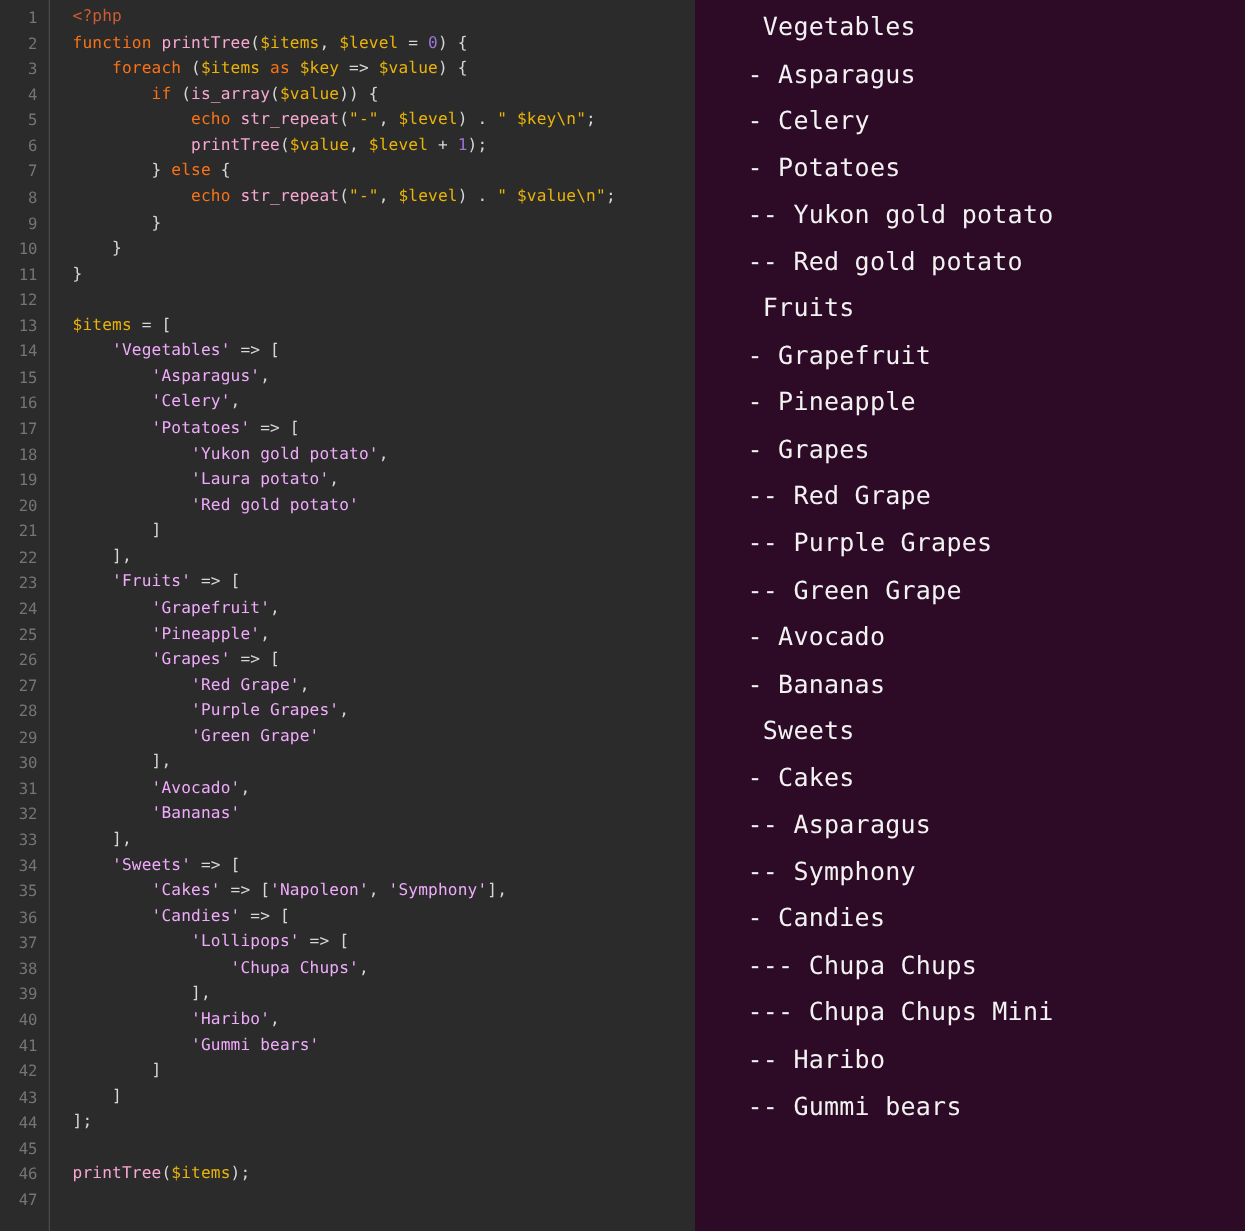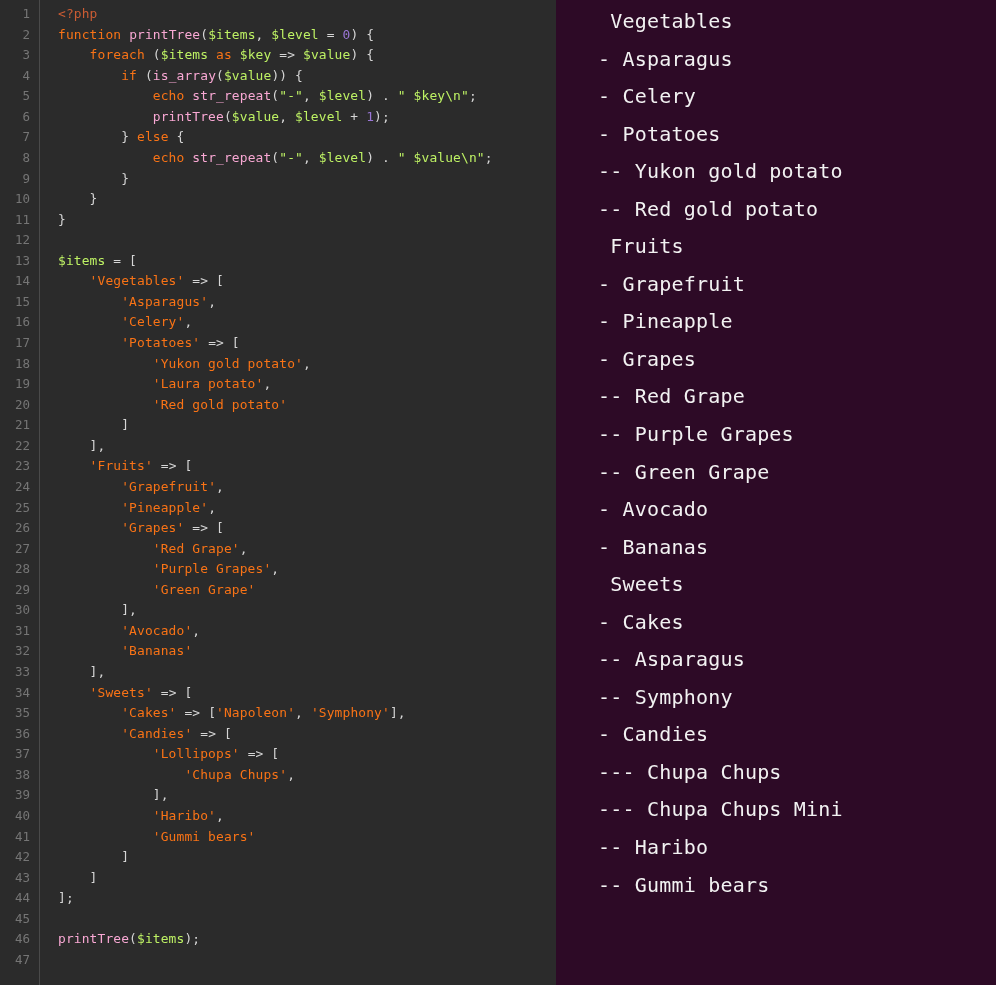--- a/index.html
+++ b/index.html
@@ -59,23 +59,23 @@
     line-height: 20.57px;
     font-family: "DejaVu Sans Mono", monospace;
     font-size: 12.9px;
     color: #d6d6d6;
     white-space: pre;
     letter-spacing: 0.14px;
   }
   .t-tag  { color: #cc5c33; }
   .t-kw   { color: #f97316; }
   .t-fn   { color: #f9a8d4; }
-  .t-str  { color: #f97316; }
+  .t-str  { color: #f0abfc; }
   .t-num  { color: #9a76d6; }
-  .t-pl   { color: #bef264; }
+  .t-pl   { color: #eab308; }
 
   
   .terminal {
     width: 440px;
     flex: 0 0 440px;
     height: 985px;
     background: #2d0a26;
     box-sizing: border-box;
     padding: 3px 0 0 10px;
     overflow: hidden;

